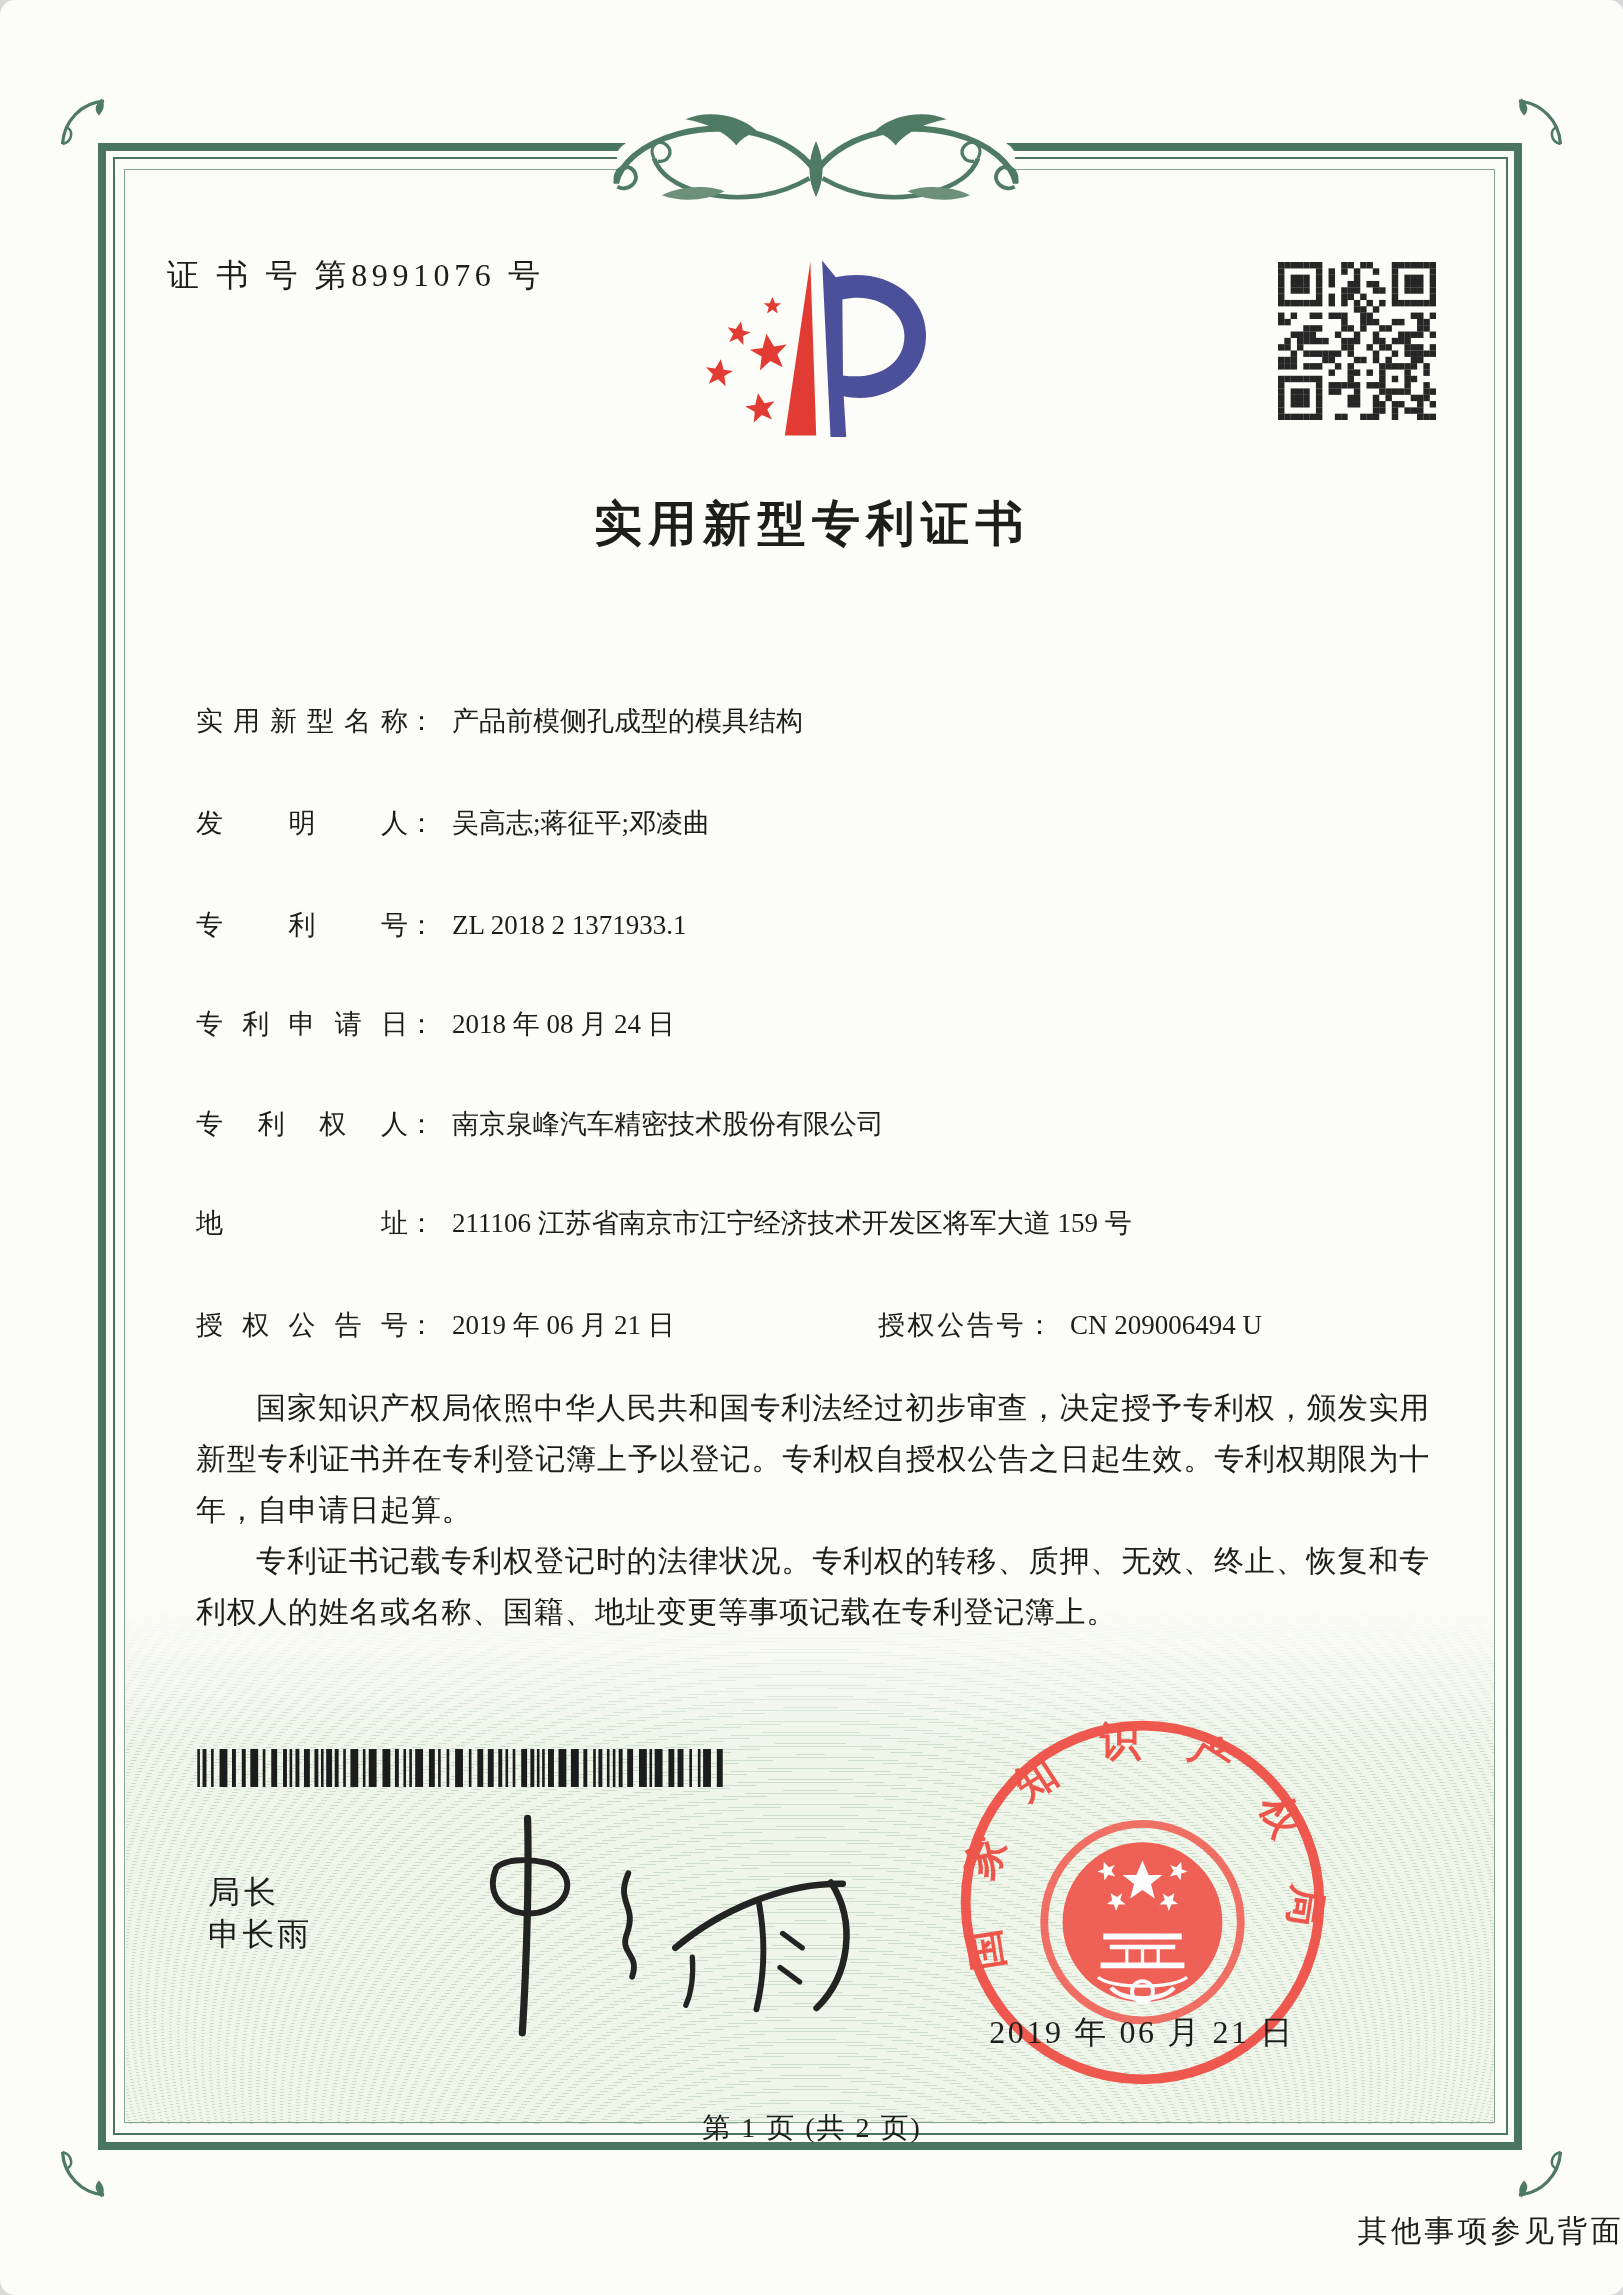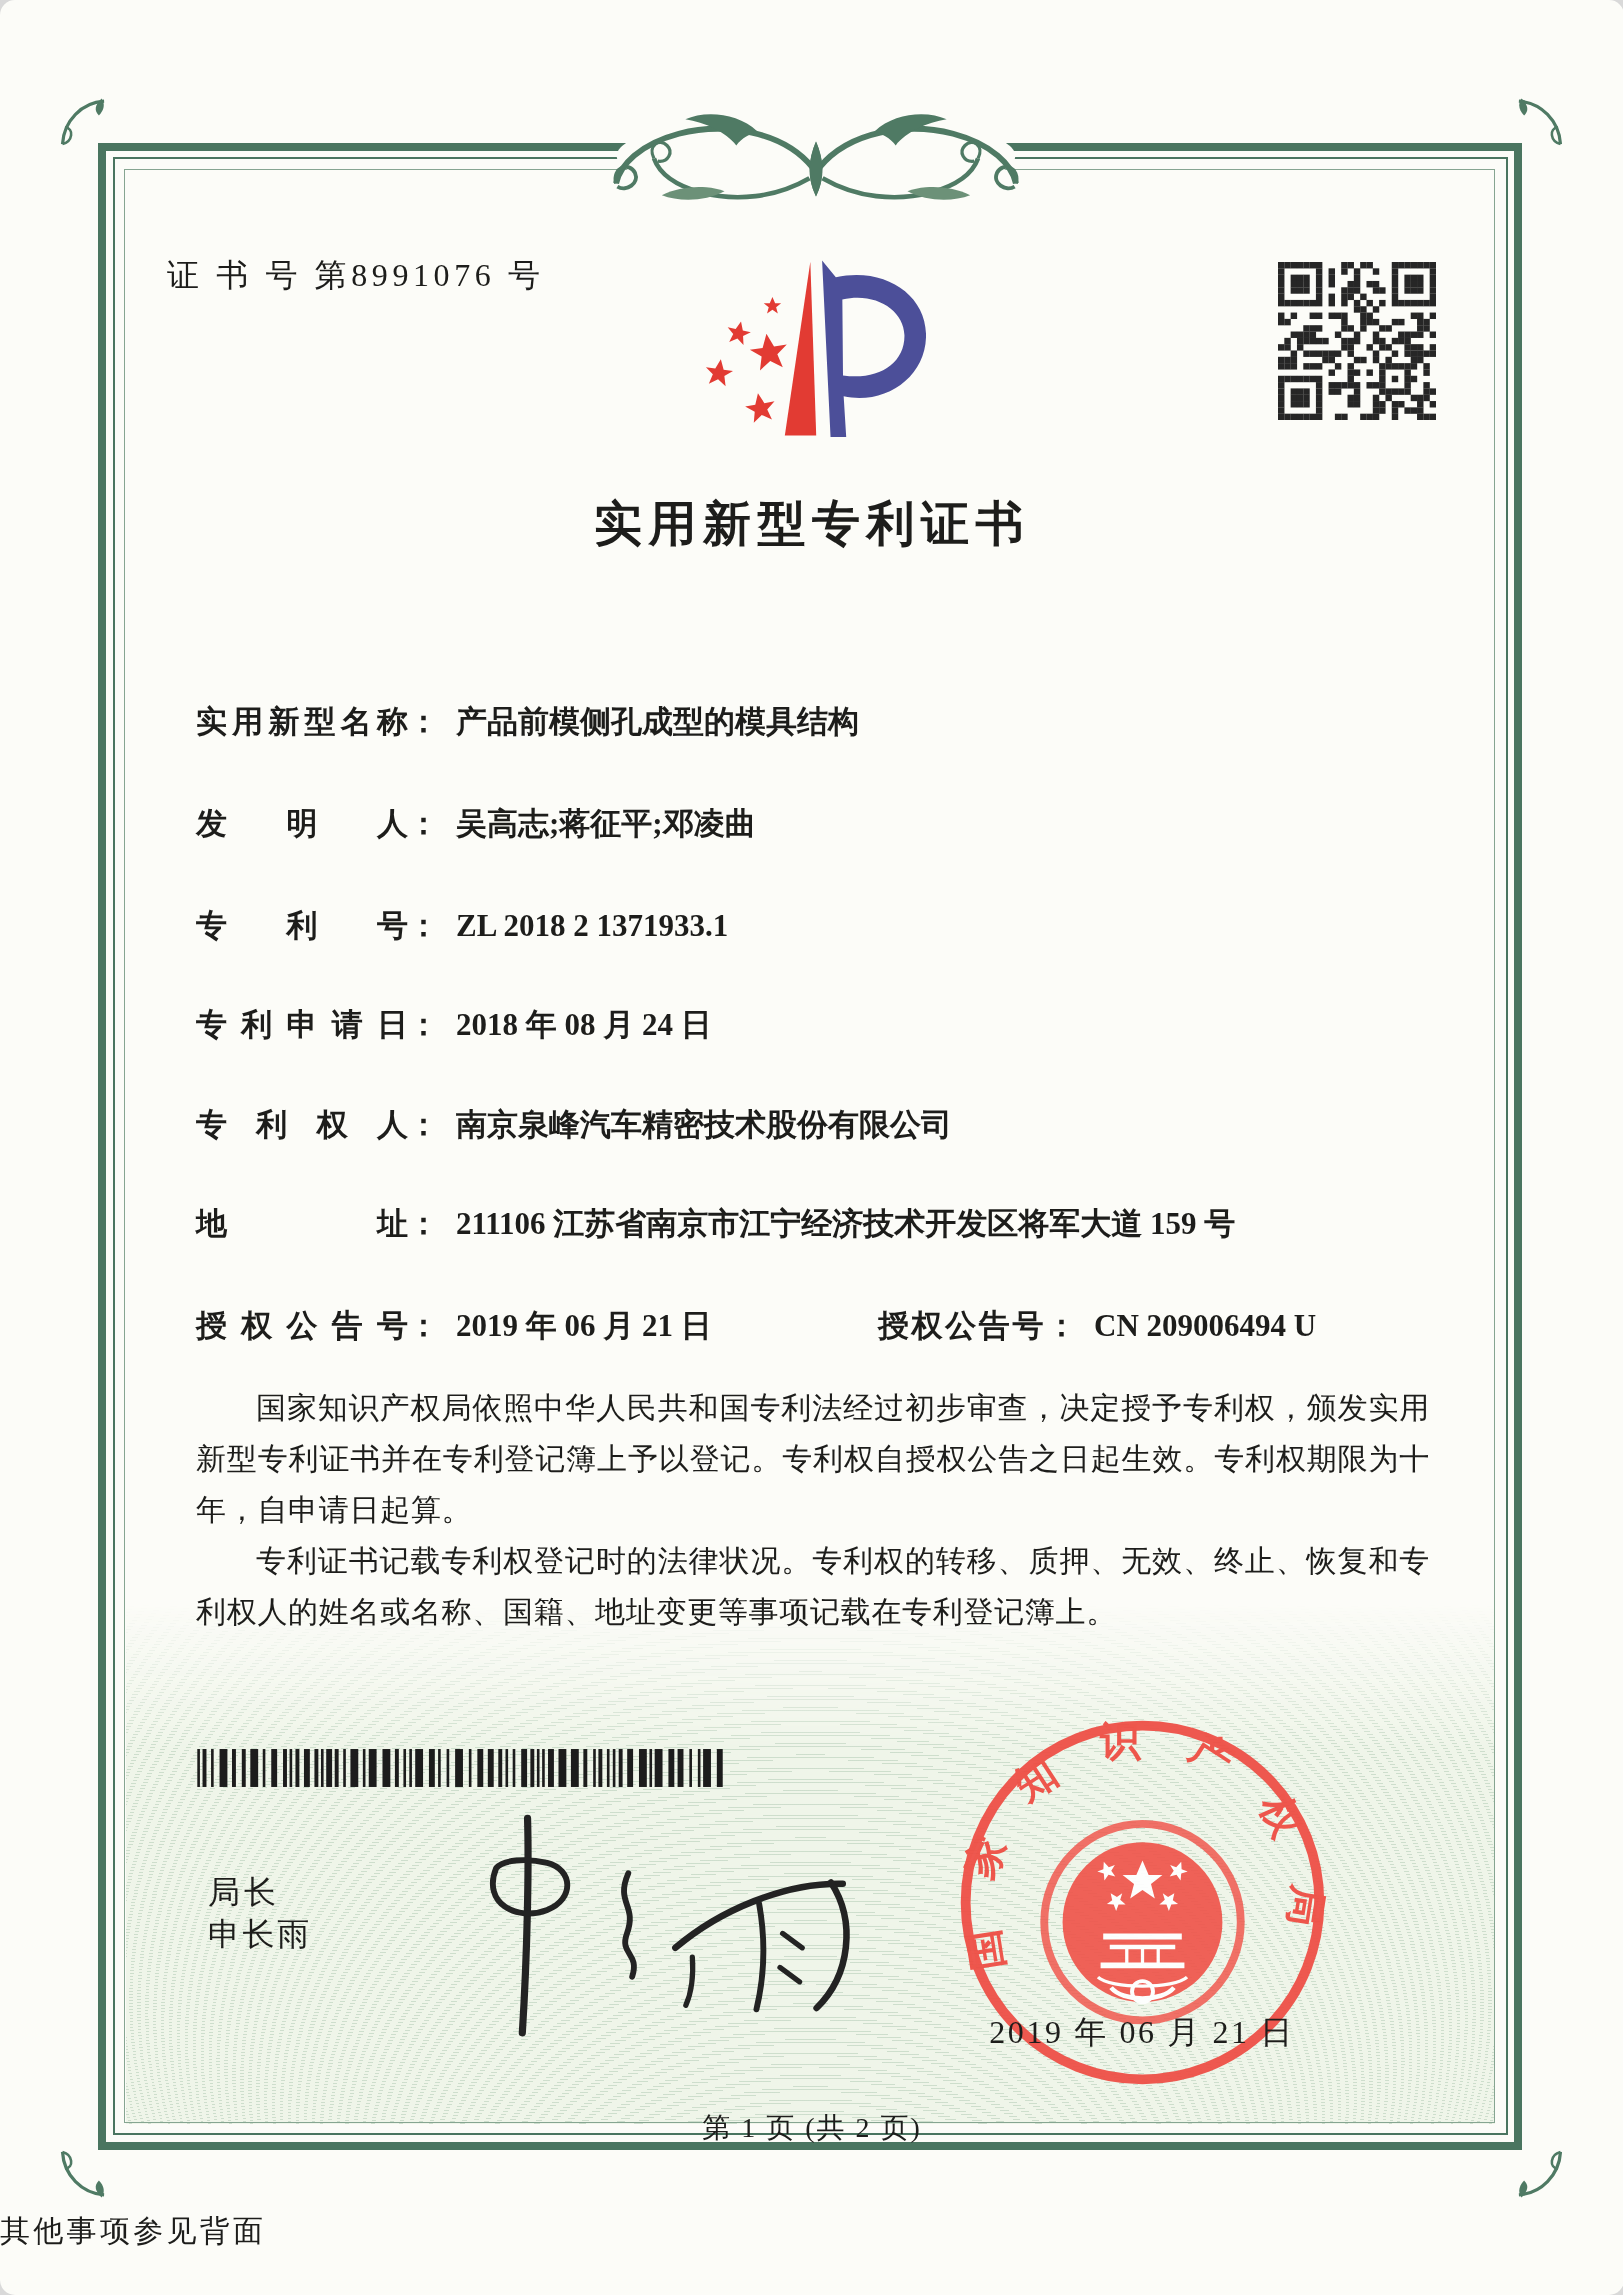--- a/index.html
+++ b/index.html
@@ -13,35 +13,35 @@
   
   .guilloche{position:absolute;left:126px;top:1604px;width:1369px;height:520px;
      background-color:#eff5e9;
      background-image:repeating-radial-gradient(120% 95% at 50% 170%,rgba(128,168,138,.30) 0 1.3px,rgba(255,255,255,0) 1.3px 9.2px);
      -webkit-mask-image:linear-gradient(to bottom,transparent 0,#000 144px);
      mask-image:linear-gradient(to bottom,transparent 0,#000 144px);}
   
   .certno{position:absolute;left:167px;top:254px;font-size:32px;letter-spacing:4.6px;white-space:nowrap;}
   .title{position:absolute;left:0;top:492px;width:100%;text-align:center;font-size:48px;font-weight:700;letter-spacing:6.5px;}
   
-  .frow{position:absolute;left:196px;white-space:nowrap;font-size:31px;line-height:39px;font-weight:bold;}
+  .frow{position:absolute;left:196px;white-space:nowrap;font-size:27px;line-height:39px;}
   .flabel{display:inline-block;width:212px;text-align:justify;text-align-last:justify;vertical-align:top;}
   .flabelc{display:inline-block;vertical-align:top;letter-spacing:2.6px;}
   .fcolon{display:inline-block;vertical-align:top;}
   .fvalue{margin-left:17px;}
   
   .paras{position:absolute;left:196px;top:1382px;width:1234px;font-size:30px;line-height:51px;
          text-align:justify;letter-spacing:0.7px;}
   .paras p{margin:0;text-indent:2em;}
   
   .director-title{position:absolute;left:208px;top:1871px;font-size:32px;letter-spacing:3.9px;}
   .director-name{position:absolute;left:208px;top:1913px;font-size:32px;letter-spacing:2.6px;}
   .seal-date{position:absolute;left:939px;top:2011px;width:406px;text-align:center;font-size:32px;letter-spacing:2.6px;}
   .page-num{position:absolute;left:0;top:2109px;width:100%;text-align:center;font-size:28px;letter-spacing:2px;}
-  .back-note{position:absolute;left:0;top:2211px;width:100%;text-align:left;font-size:30px;letter-spacing:3.3px;}
+  .back-note{position:absolute;left:0;top:2211px;width:100%;text-align:right;font-size:30px;letter-spacing:3.3px;}
   svg{display:block;}
 </style>
 </head>
 <body>
 
 <div class="page">
 
   <div class="guilloche"></div>
 
   <div class="b1"></div>

